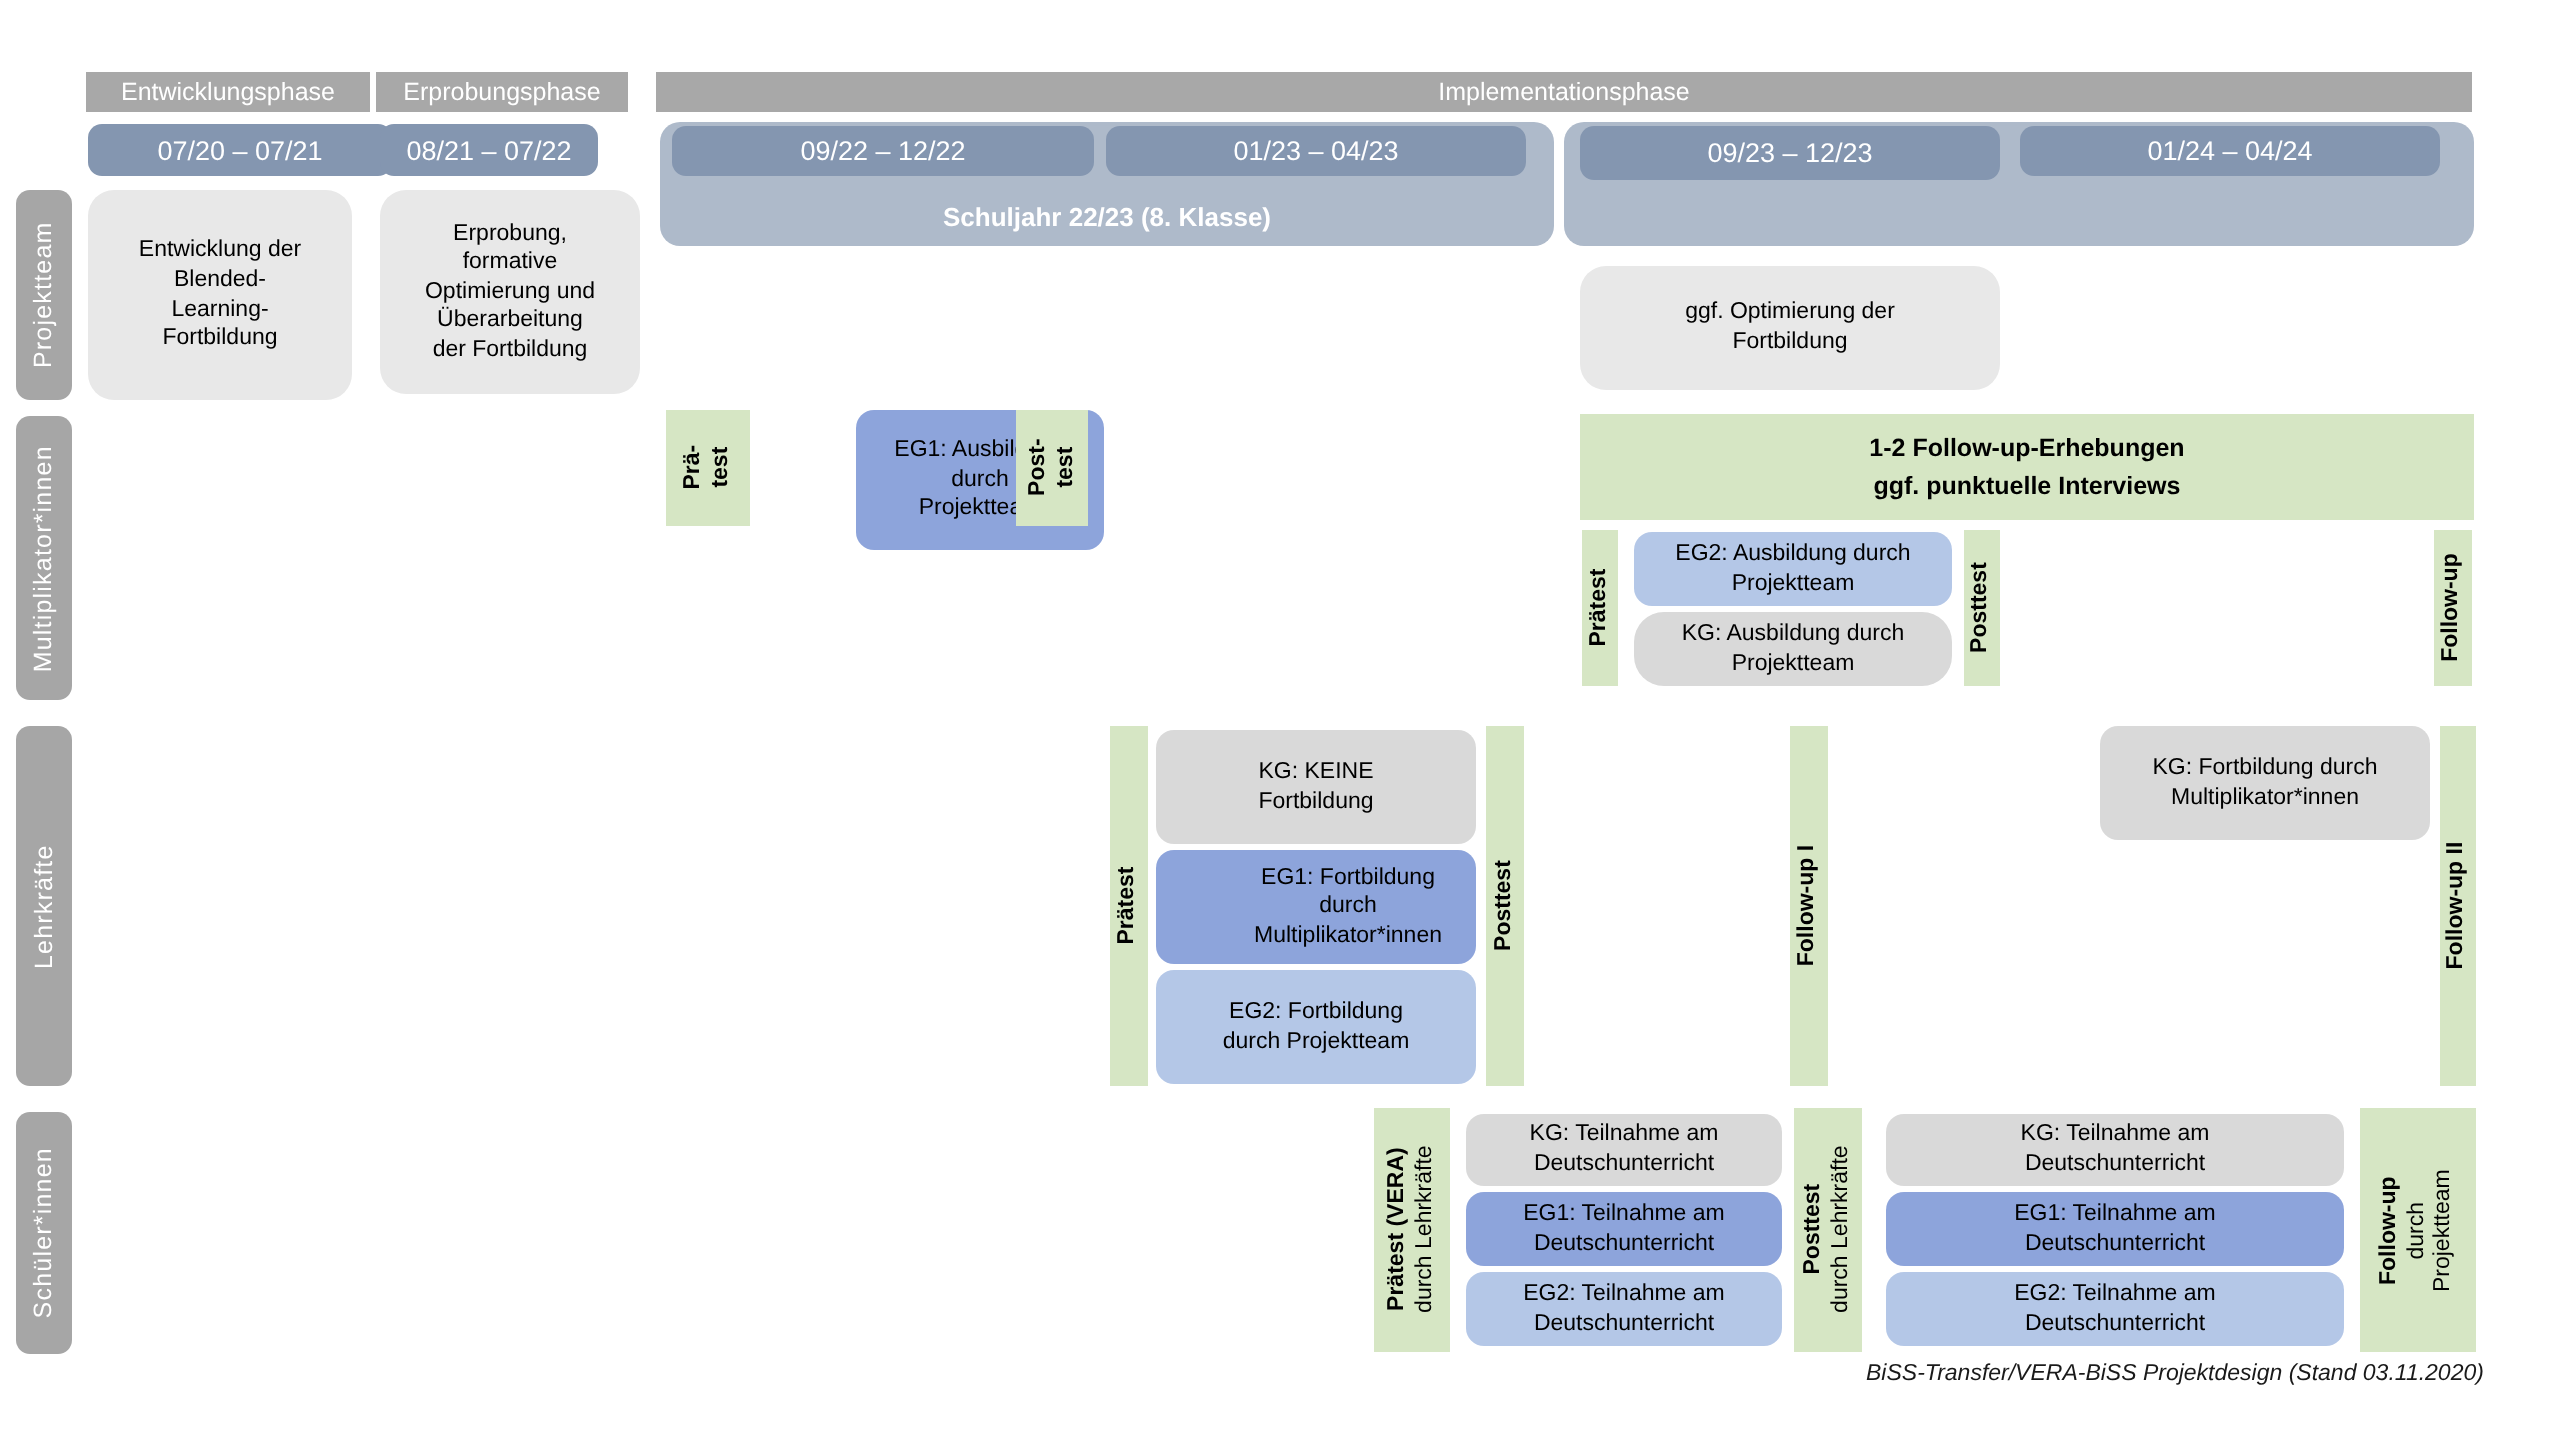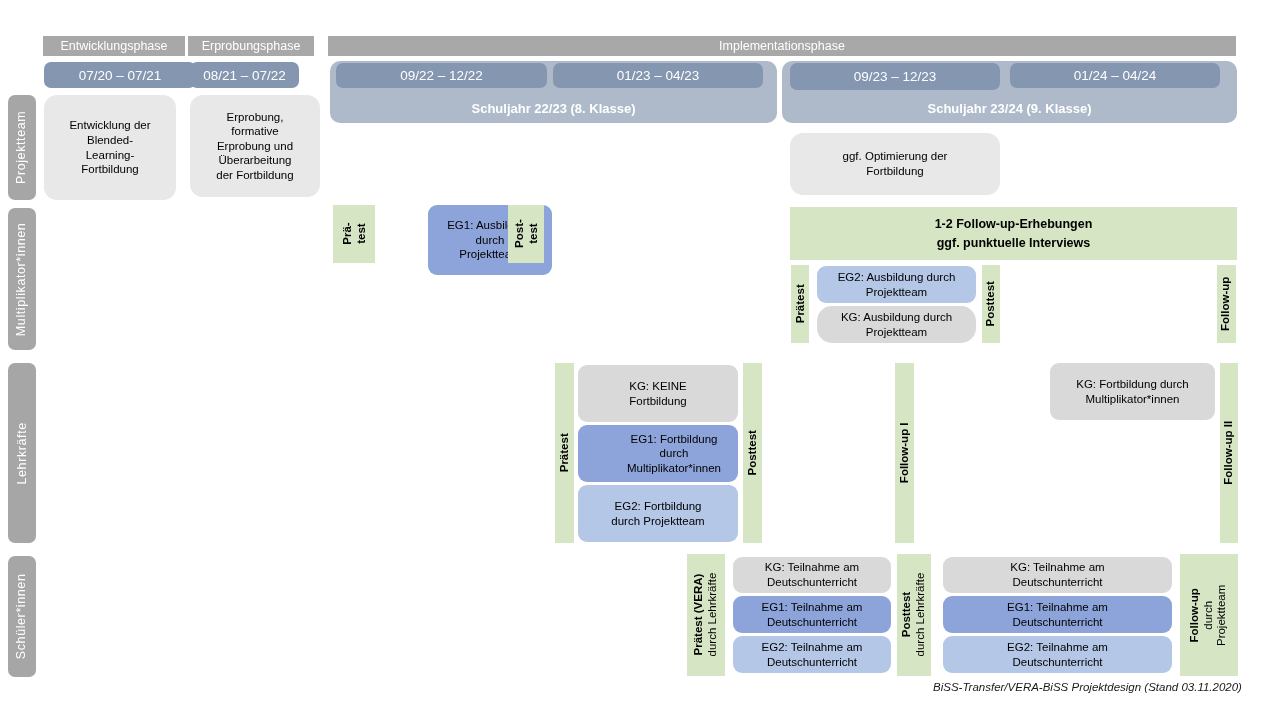--- a/index.html
+++ b/index.html
@@ -61,21 +61,20 @@
   </div>
   <div class="abs yearlabel flex" style="left:330px;top:96px;width:447px;height:24px;">Schuljahr 22/23 (8. Klasse)</div>
 
   <div class="abs yearband" style="left:782px;top:61px;width:455px;height:62px;"></div>
   <div class="abs pill flex" style="left:790px;top:63px;width:210px;height:27px;">
     <span>09/23 – 12/23</span>
   </div>
   <div class="abs pill flex" style="left:1010px;top:63px;width:210px;height:25px;">
     <span>01/24 – 04/24</span>
   </div>
-  <div class="abs yearlabel flex" style="left:782px;top:96px;width:455px;height:24px;">Schuljahr 23/24 (9. Klasse)</div>
 
   <div class="abs rowlabel flex" style="left:8px;top:95px;width:28px;height:105px;">
     <div class="vrot">Projektteam</div>
   </div>
   <div class="abs rowlabel flex" style="left:8px;top:208px;width:28px;height:142px;">
     <div class="vrot">Multiplikator*innen</div>
   </div>
   <div class="abs rowlabel flex" style="left:8px;top:363px;width:28px;height:180px;">
     <div class="vrot">Lehrkräfte</div>
   </div>
@@ -88,21 +87,21 @@
       <span class="ln">Entwicklung der</span>
       <span class="ln">Blended-</span>
       <span class="ln">Learning-</span>
       <span class="ln">Fortbildung</span>
     </div>
   </div>
   <div class="abs box lgray flex" style="left:190px;top:95px;width:130px;height:102px;">
     <div class="inner">
       <span class="ln">Erprobung,</span>
       <span class="ln">formative</span>
-      <span class="ln">Erprobung und</span>
+      <span class="ln">Optimierung und</span>
       <span class="ln">Überarbeitung</span>
       <span class="ln">der Fortbildung</span>
     </div>
   </div>
   <div class="abs box lgray flex" style="left:790px;top:133px;width:210px;height:62px;">
     <div class="inner">
       <span class="ln">ggf. Optimierung der</span>
       <span class="ln">Fortbildung</span>
     </div>
   </div>

